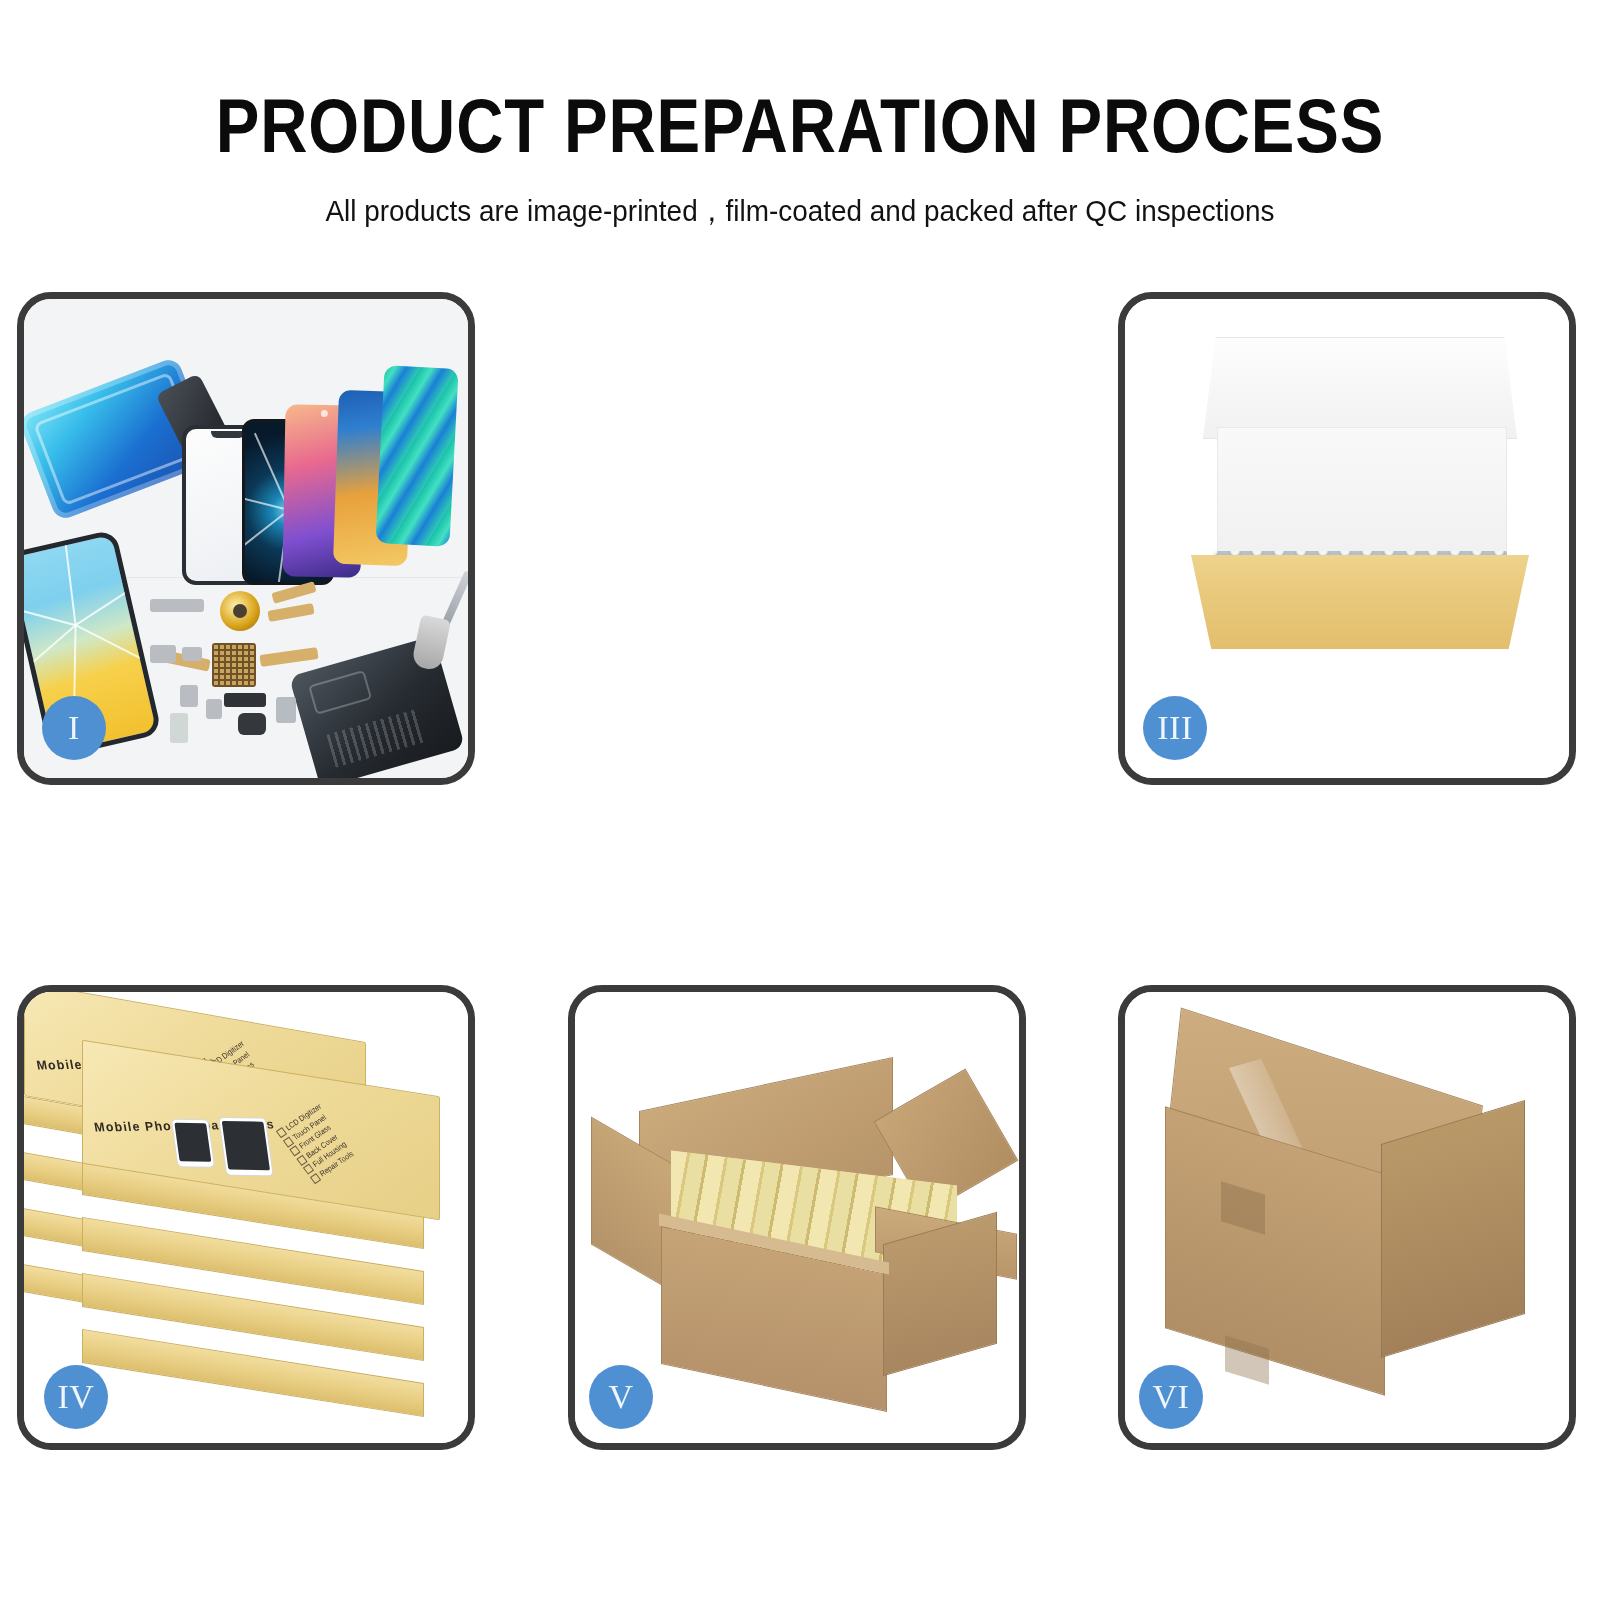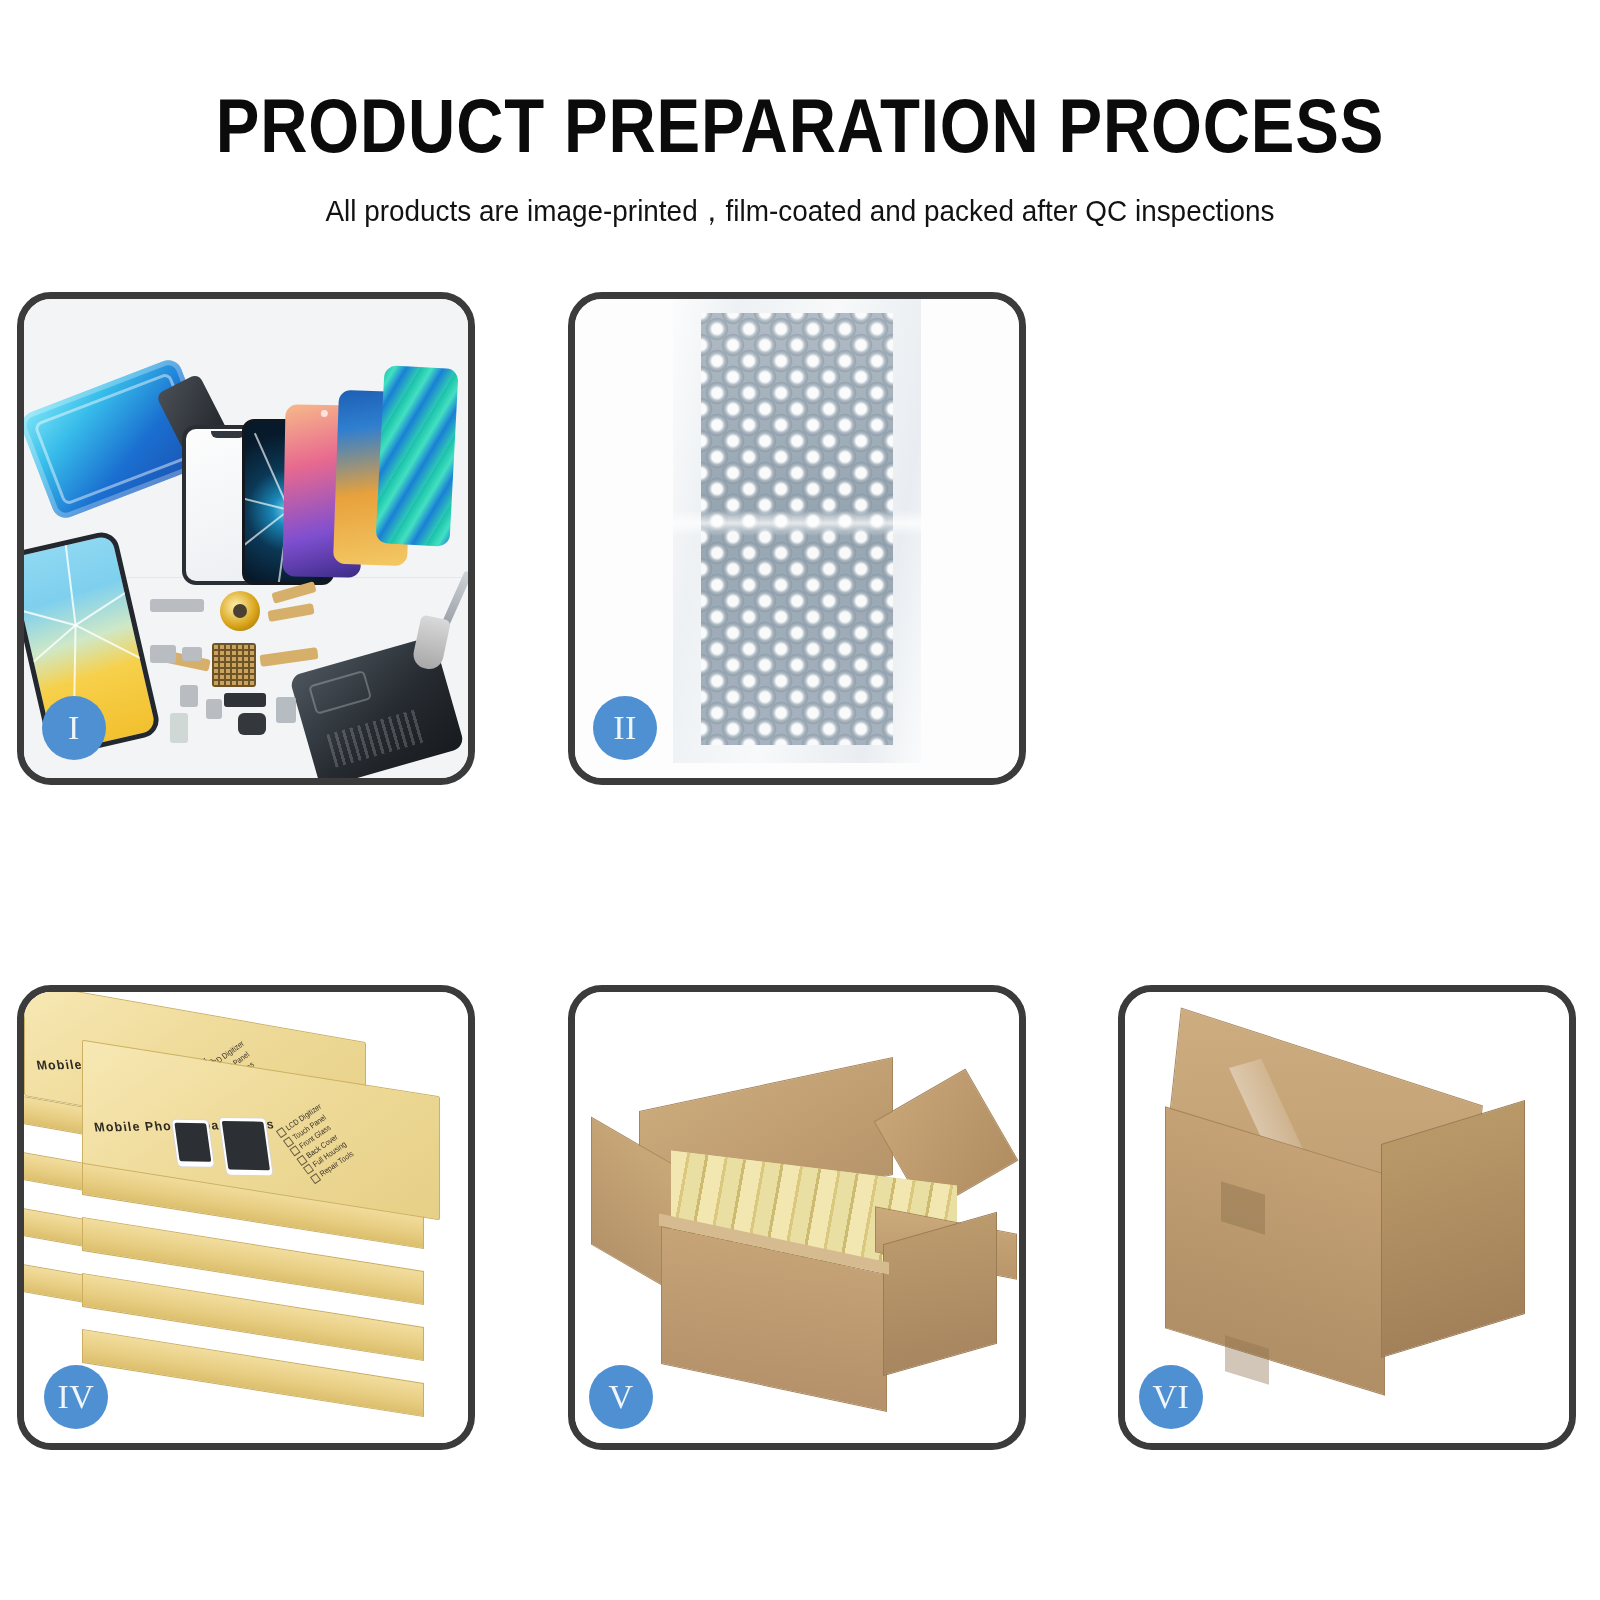--- a/index.html
+++ b/index.html
@@ -329,31 +329,31 @@
       <div class="part" style="left:182px; top:400px; width:16px; height:20px;"></div>
       <div class="part" style="left:214px; top:414px; width:28px; height:22px; background:#34383d; border-radius:6px;"></div>
       <div class="part" style="left:146px; top:414px; width:18px; height:30px; background:#cfd8d5;"></div>
       <div class="part" style="left:252px; top:398px; width:20px; height:26px; background:#b5bcc2;"></div>
       <div class="tweezers"></div>
       <div class="brush"></div>
     </div>
     <div class="badge" style="left:18px; bottom:18px;">I</div>
   </div>
 
-  <div class="panel" style="left:568px; top:292px; width:458px; height:493px;">
+
+  <div class="panel" style="left:1118px; top:292px; width:458px; height:493px;">
     <div class="photo">
-      <div class="p2bg"></div>
-      <div class="pouch">
-        <div class="bubbles"></div>
-        <div class="sheen"></div>
-      </div>
+      <div class="p3bg"></div>
+      <div class="lidBack"></div>
+      <div class="lidInner"></div>
+      <div class="trayInner"></div>
+      <div class="boxTray"></div>
     </div>
-    <div class="badge" style="left:18px; bottom:18px;">II</div>
+    <div class="badge" style="left:18px; bottom:18px;">III</div>
   </div>
-
 
   <div class="panel" style="left:17px; top:985px; width:458px; height:465px;">
     <div class="photo">
       <div class="p4bg"></div>
       <div class="stackwrap">
 
         <div class="gbox" style="left:-6px; top:120px; width:190px; height:26px; transform:skewY(10deg);"></div>
         <div class="gbox" style="left:-6px; top:176px; width:190px; height:26px; transform:skewY(10deg);"></div>
         <div class="gbox" style="left:-6px; top:232px; width:190px; height:26px; transform:skewY(10deg);"></div>
         <div class="gbox" style="left:-6px; top:288px; width:190px; height:26px; transform:skewY(10deg);"></div>

